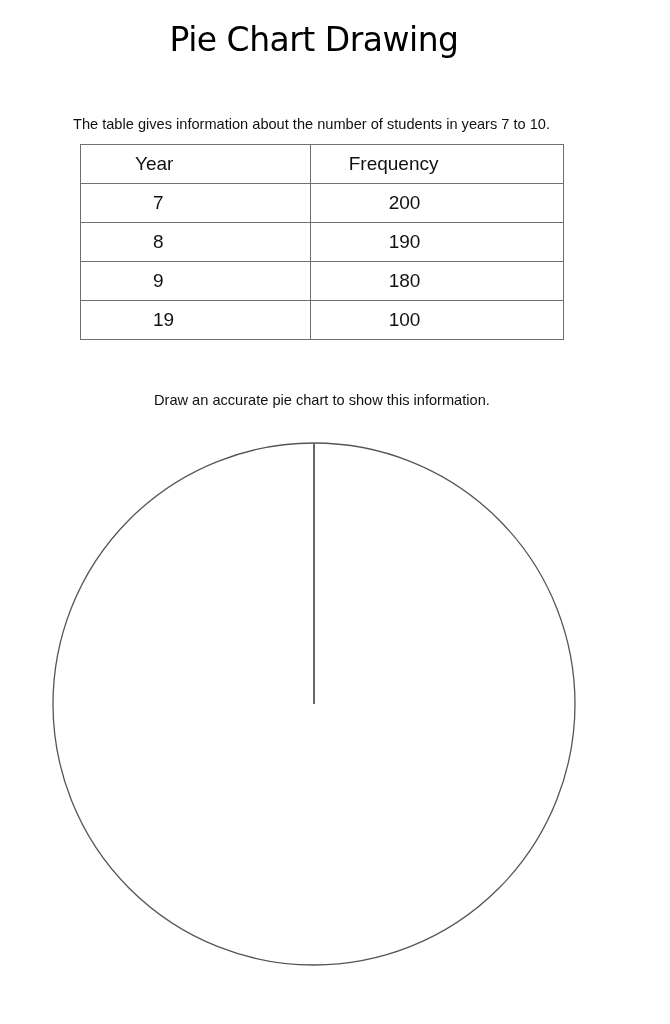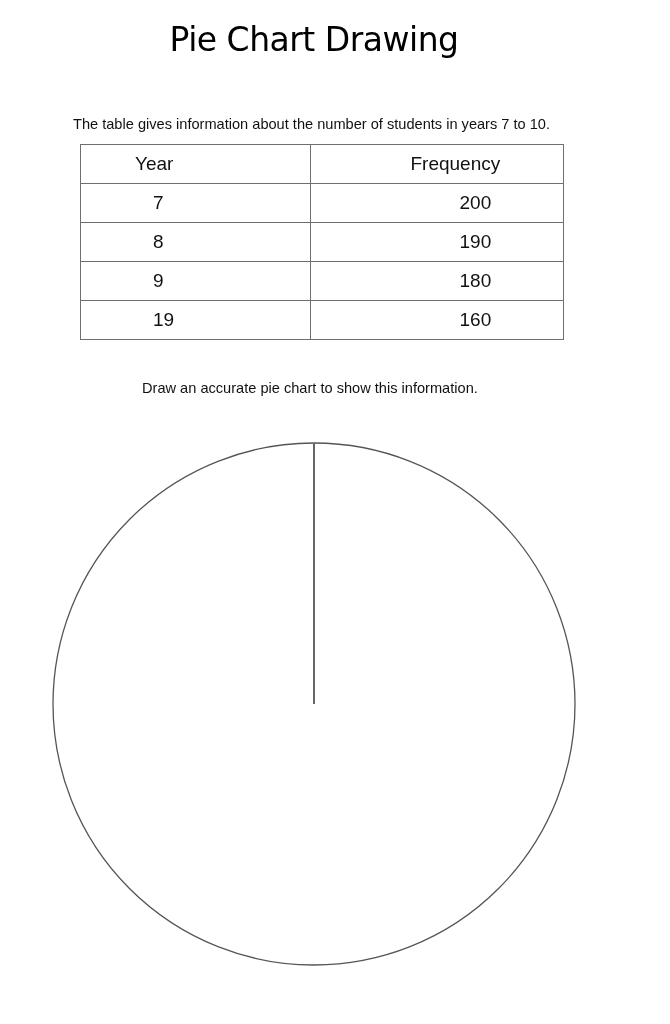--- a/index.html
+++ b/index.html
@@ -47,32 +47,32 @@
       color: #111;
     }
     table.freq th, table.freq td {
       border: 1.5px solid #6f6f6f;
       height: 36px;
       padding: 1px;
       font-weight: normal;
     }
     table.freq .c-year { width: 235px; text-align: left; padding-left: 54px; }
     table.freq .c-year.h { padding-left: 54px; }
-    table.freq .c-freq { width: 246px; text-align: center; }
+    table.freq .c-freq { width: 246px; text-align: left; }
     table.freq th.c-freq { padding-left: 38px; }
     table.freq td.c-freq { padding-left: 78px; margin-left: 24px; }
     table.freq td.c-year { padding-left: 72px; }
     .instruction {
       position: absolute;
       left: 142px;
       top: 380px;
       font-family: "Liberation Sans", sans-serif;
       font-size: 14.6px;
       color: #111;
-      margin: 0;
+      margin: 12px;
       white-space: nowrap;
     }
     .pie-area {
       position: absolute;
       left: 0;
       top: 0;
       width: 670px;
       height: 1024px;
       pointer-events: none;
     }
@@ -100,21 +100,21 @@
     <tr>
       <td class="c-year">8</td>
       <td class="c-freq">190</td>
     </tr>
     <tr>
       <td class="c-year">9</td>
       <td class="c-freq">180</td>
     </tr>
     <tr>
       <td class="c-year">19</td>
-      <td class="c-freq">160</td>
+      <td class="c-freq">100</td>
     </tr>
   </tbody>
 </table>
 
 <p class="instruction">Draw an accurate pie chart to show this information.</p>
 
 <div class="pie-area">
   <svg width="670" height="1024" viewBox="0 0 670 1024">
     <circle cx="314" cy="704" r="261" fill="none" stroke="#555555" stroke-width="1.3"></circle>
     <line x1="314" y1="443" x2="314" y2="704" stroke="#666666" stroke-width="2"></line>

